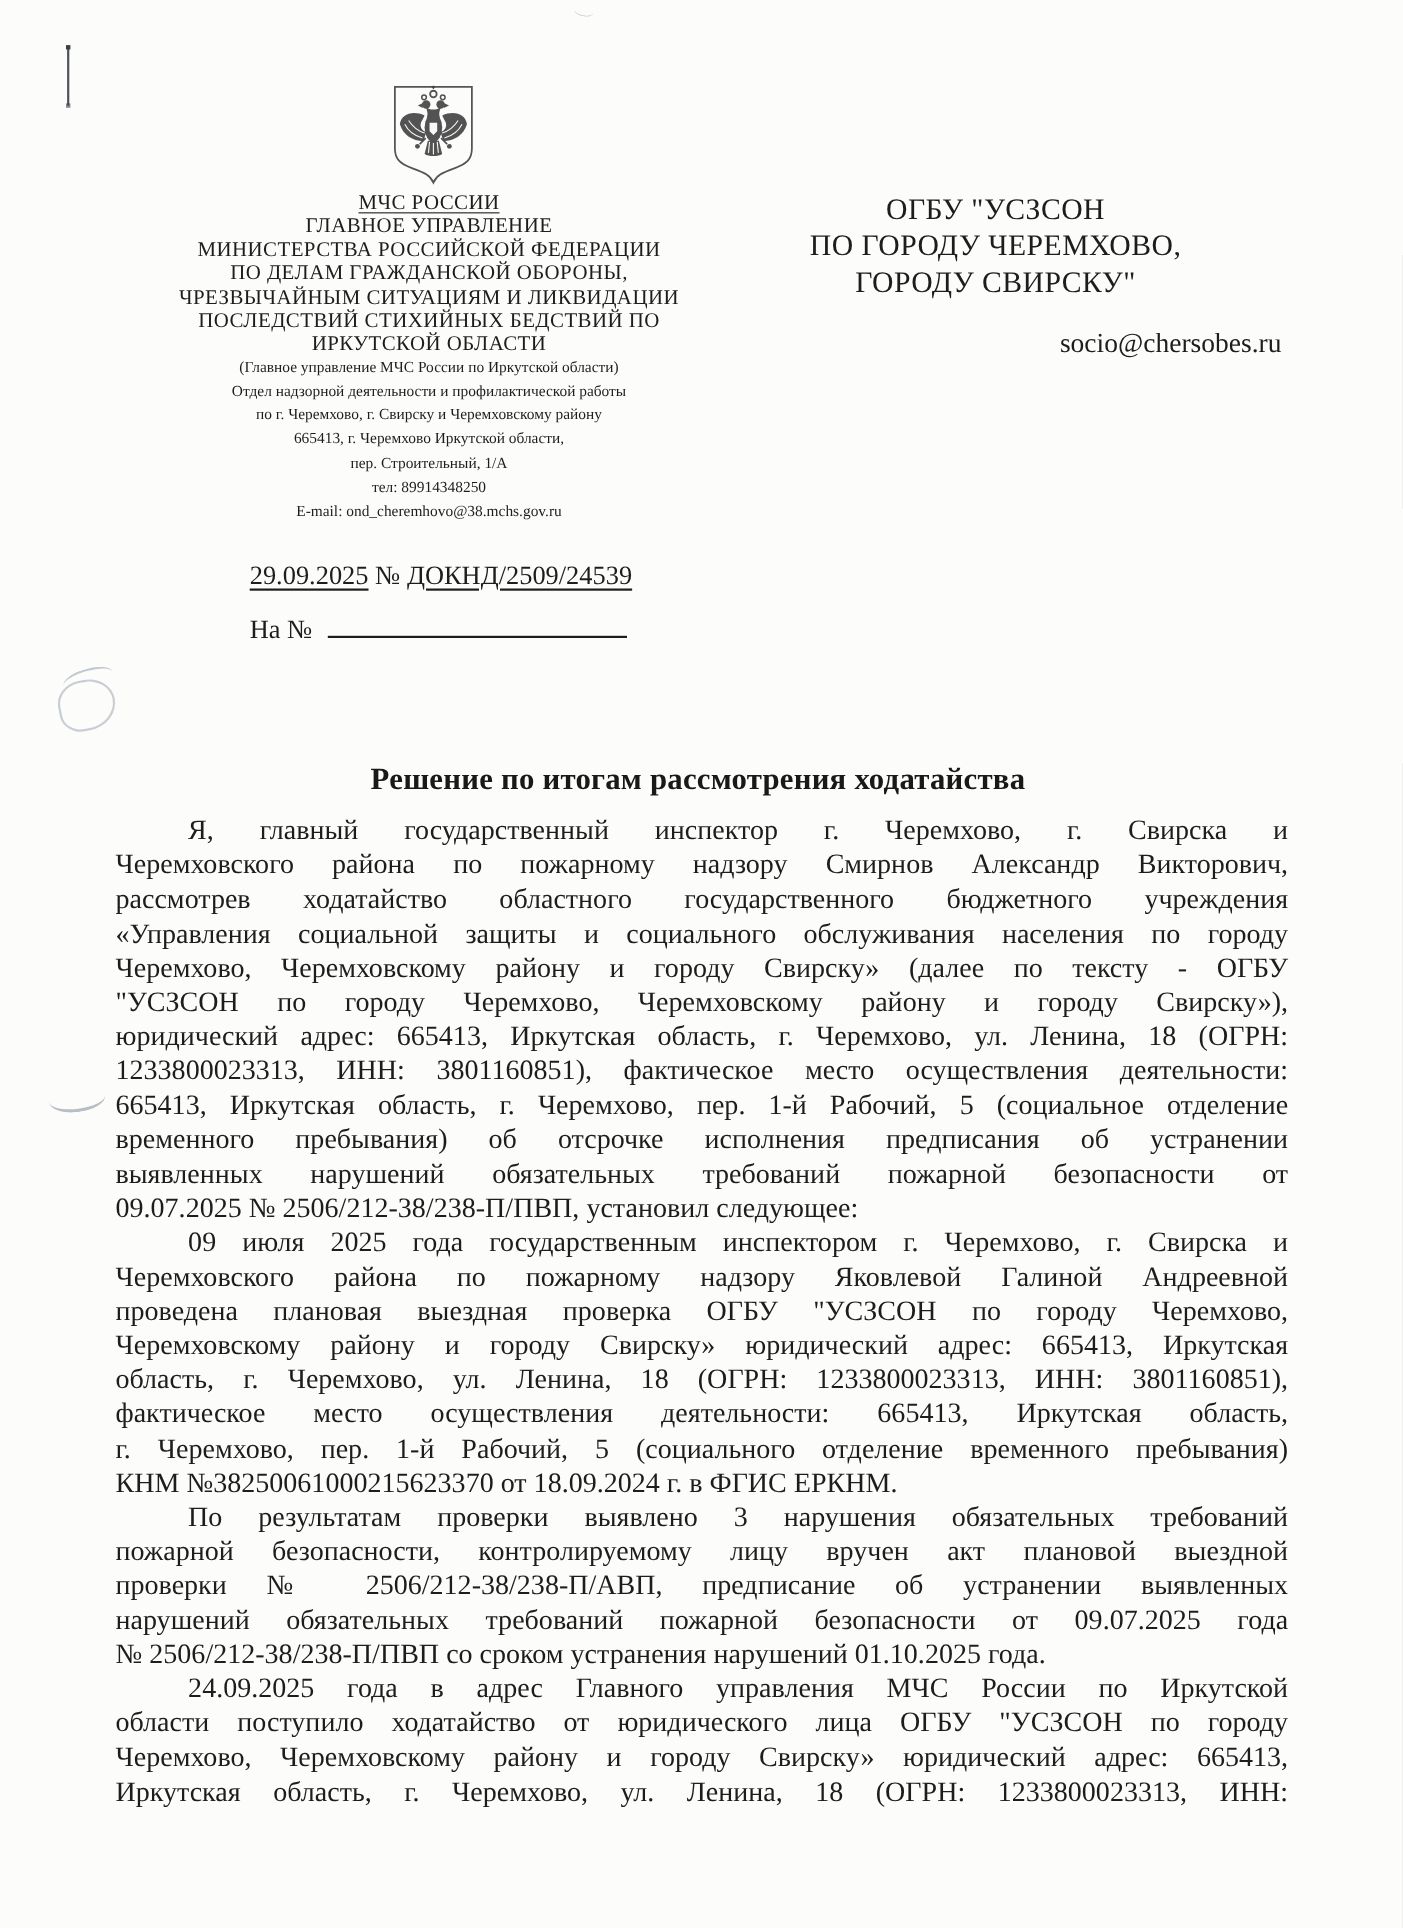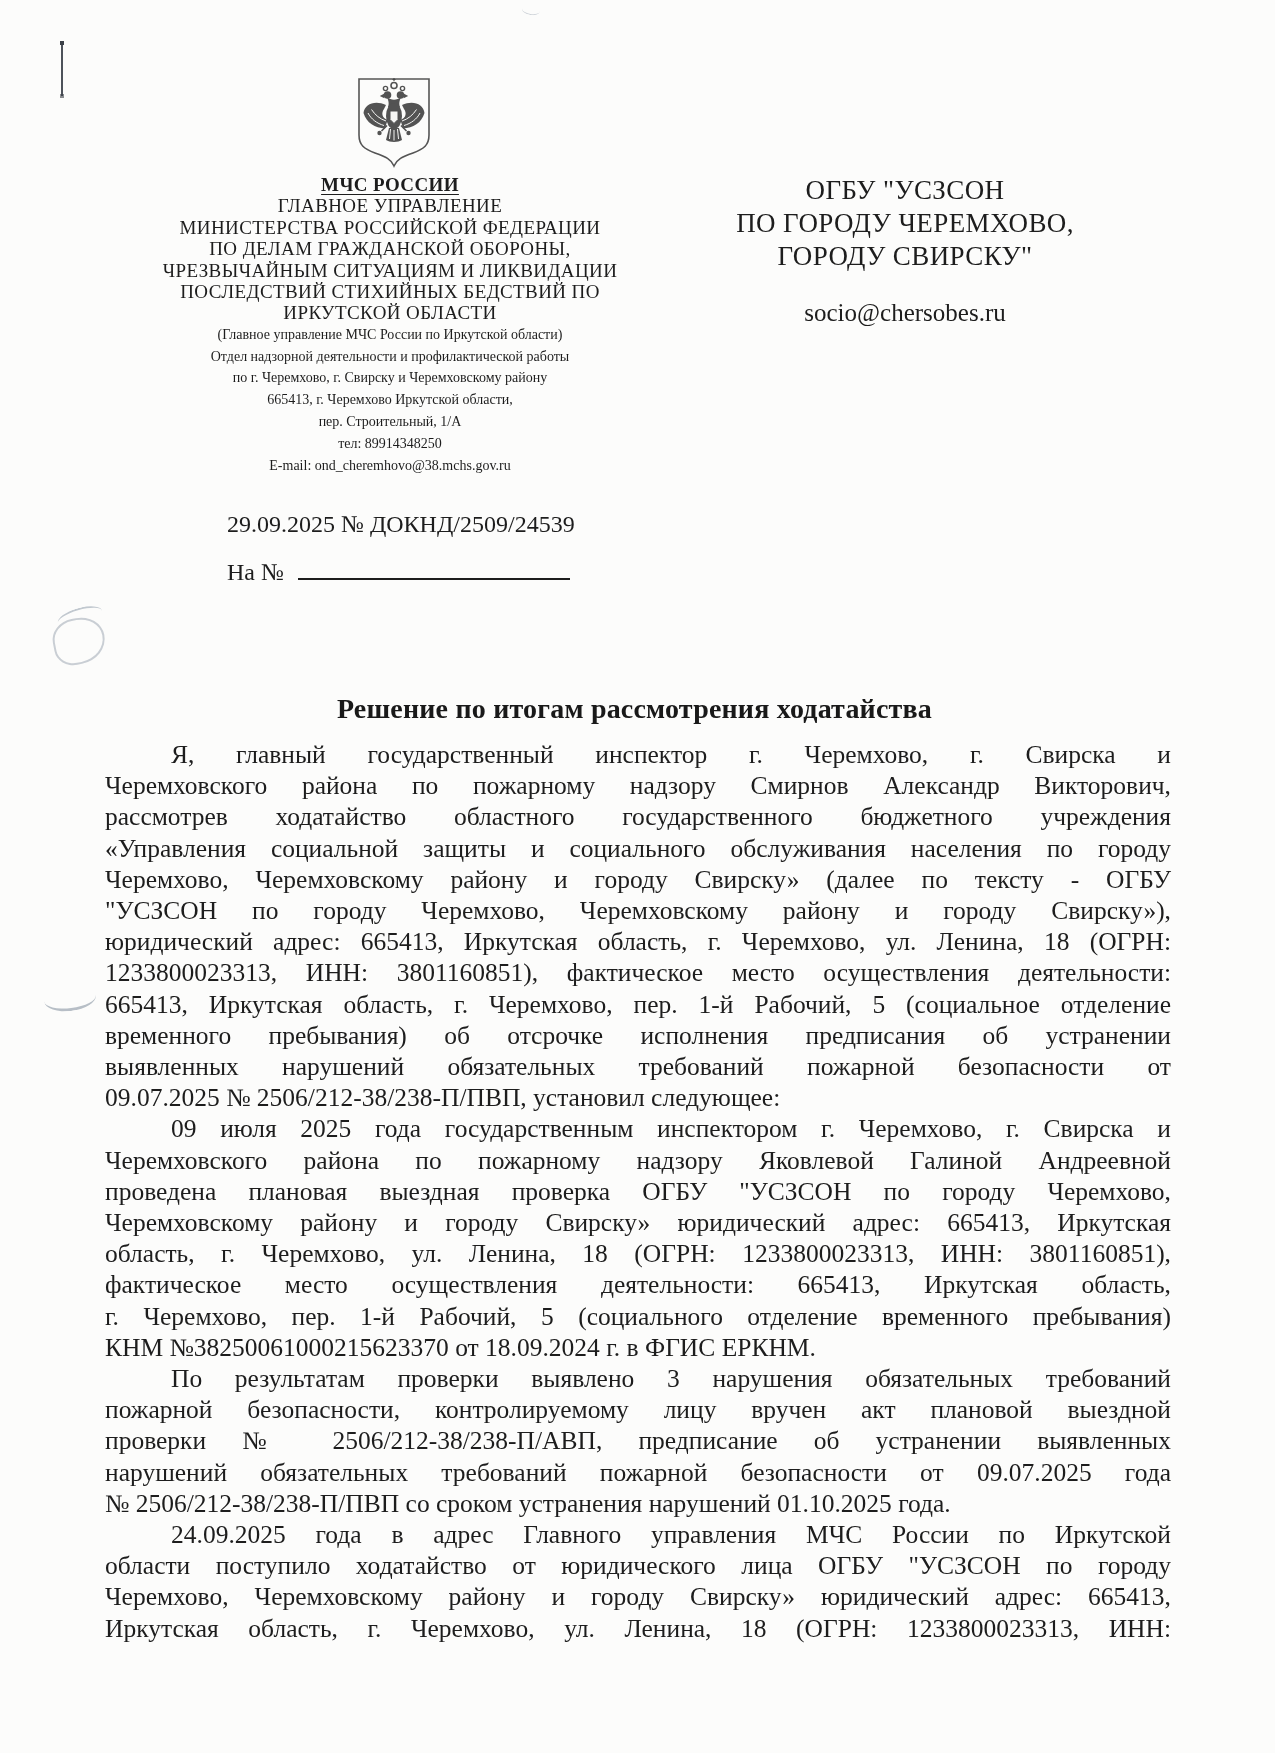--- a/index.html
+++ b/index.html
@@ -18,29 +18,29 @@
     border-top:2px solid #a9b3bd;border-radius:50%;transform:rotate(-16deg);opacity:.7;}
   .scrib-oval{position:absolute;left:53px;top:618px;width:48px;height:42px;
     border:2px solid #adb6bf;border-radius:48% 52% 58% 42%;transform:rotate(-11deg);opacity:.65;}
   .scrib-arc2{position:absolute;left:44px;top:986px;width:52px;height:22px;
     border-bottom:3px solid #9aa5b0;border-radius:50%;transform:rotate(-7deg);opacity:.7;}
   
   .emblem{position:absolute;left:351px;top:76px;width:86px;height:94px;}
   
   .hl{position:absolute;left:100px;top:174px;width:580px;text-align:center;}
   .org{font-size:19px;line-height:21.4px;letter-spacing:.4px;}
-  .org.first{font-weight:bold;text-decoration:underline;text-underline-offset:3px;}
+  .org.first{font-weight:normal;text-decoration:underline;text-underline-offset:3px;}
   .dept{font-size:14px;line-height:21.8px;font-weight:normal;}
   
   .hr{position:absolute;left:645px;top:174px;width:520px;text-align:center;}
   .hr .rl{font-size:27px;line-height:33px;letter-spacing:.4px;}
-  .hr .mail{font-size:25px;margin-top:26px;}
+  .hr .mail{font-size:25px;margin-top:26px;text-align:right;}
   
   .ref{position:absolute;left:227px;top:510px;font-size:24px;line-height:28px;white-space:nowrap;}
-  .u{text-underline-offset:4px;text-decoration-thickness:1.5px;text-align:right;}
+  .u{text-decoration:underline;text-underline-offset:4px;text-decoration-thickness:1.5px;text-align:right;}
   .na-row{margin-top:20px;}
   .blank{display:inline-block;width:272px;border-bottom:2px solid #1d1d1d;height:20px;margin-left:14px;vertical-align:baseline;}
   
   .title{position:absolute;left:85px;top:681px;width:1075px;margin:12px;text-align:center;
     font-size:28px;font-weight:bold;letter-spacing:.2px;color:#191919;}
   
   .docbody{position:absolute;left:105px;top:739px;width:1066px;font-size:25.5px;}
   .bl{line-height:31.2px;text-align:justify;text-align-last:justify;}
   .bl.first{padding-left:66px;}
   .bl.last{text-align-last:left;}

